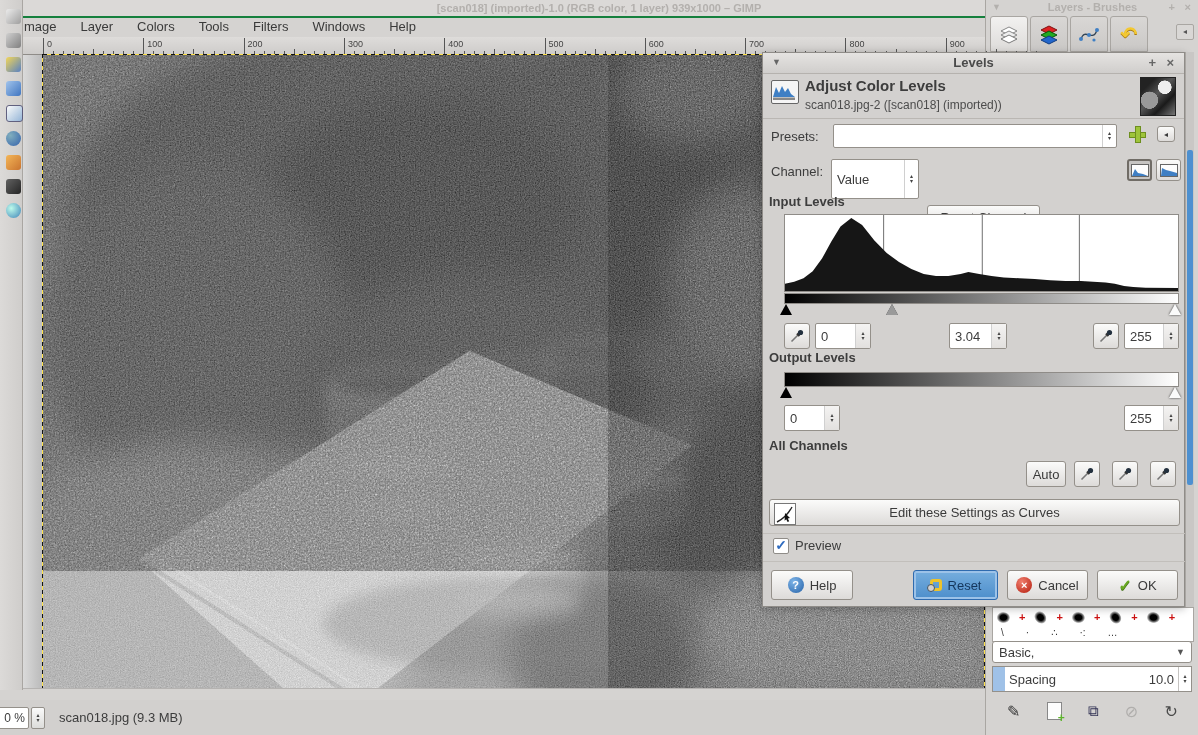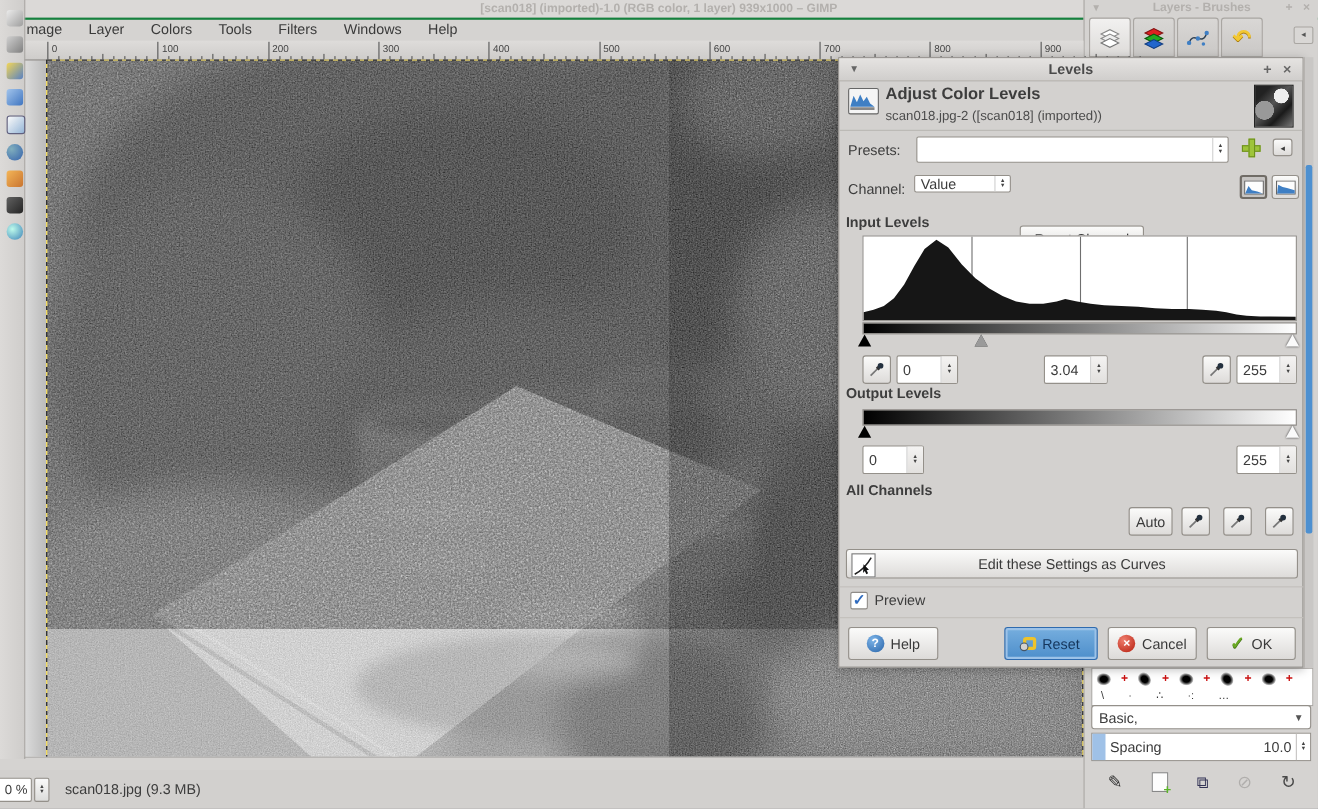--- a/index.html
+++ b/index.html
@@ -101,21 +101,21 @@
   .spinbox .spin-arrows{margin-left:auto;height:100%;width:14px;border-left:1px solid #d0d0d0;background:linear-gradient(#f4f3f2,#e2e0de);display:flex;flex-direction:column;align-items:center;justify-content:center;font-size:6px;color:#444;line-height:5px;}
   .picker-btn{width:26px;height:26px;}
   #lv-presets-label{left:8px;top:76px;}
   #lv-presets-combo{left:70px;top:71px;width:284px;height:24px;position:absolute;}
   #lv-add-preset{position:absolute;left:366px;top:73px;width:18px;height:18px;}
   #lv-add-preset .ph,#lv-add-preset .pv{position:absolute;background:#9ec43a;border:1px solid #6d8f1e;box-sizing:border-box;}
   #lv-add-preset .ph{left:0;top:6px;width:17px;height:6px;}
   #lv-add-preset .pv{left:6px;top:0;width:6px;height:17px;}
   #lv-preset-menu-btn{position:absolute;left:394px;top:73px;width:18px;height:16px;font-size:8px;}
   #lv-channel-label{left:8px;top:111px;}
-  #lv-channel-combo{left:68px;top:106px;width:88px;height:16px;position:absolute;}
+  #lv-channel-combo{left:68px;top:106px;width:88px;height:40px;position:absolute;}
   #lv-reset-channel{position:absolute;left:164px;top:124px;width:113px;height:24px;margin-top:28px;}
   .hist-toggle{position:absolute;width:25px;height:22px;top:106px;}
   .hist-toggle.selected{background:#c6c4c2;border:2px solid #706c66;}
   #lv-hist-lin{left:364px;}
   #lv-hist-log{left:393px;}
   #lv-input-label{position:absolute;left:6px;top:141px;}
   #lv-histframe{position:absolute;left:21px;top:161px;width:395px;height:78px;background:#fff;border:1px solid #8f8c88;box-sizing:border-box;}
   #lv-ingrad{position:absolute;left:21px;top:240px;width:395px;height:11px;background:linear-gradient(to right,#000,#fff);border:1px solid #8f8c88;box-sizing:border-box;}
   #lv-inslider{position:absolute;left:21px;top:251px;width:395px;height:13px;}
   .tri{position:absolute;top:0;width:0;height:0;border-left:6px solid transparent;border-right:6px solid transparent;border-bottom:11px solid #000;}

